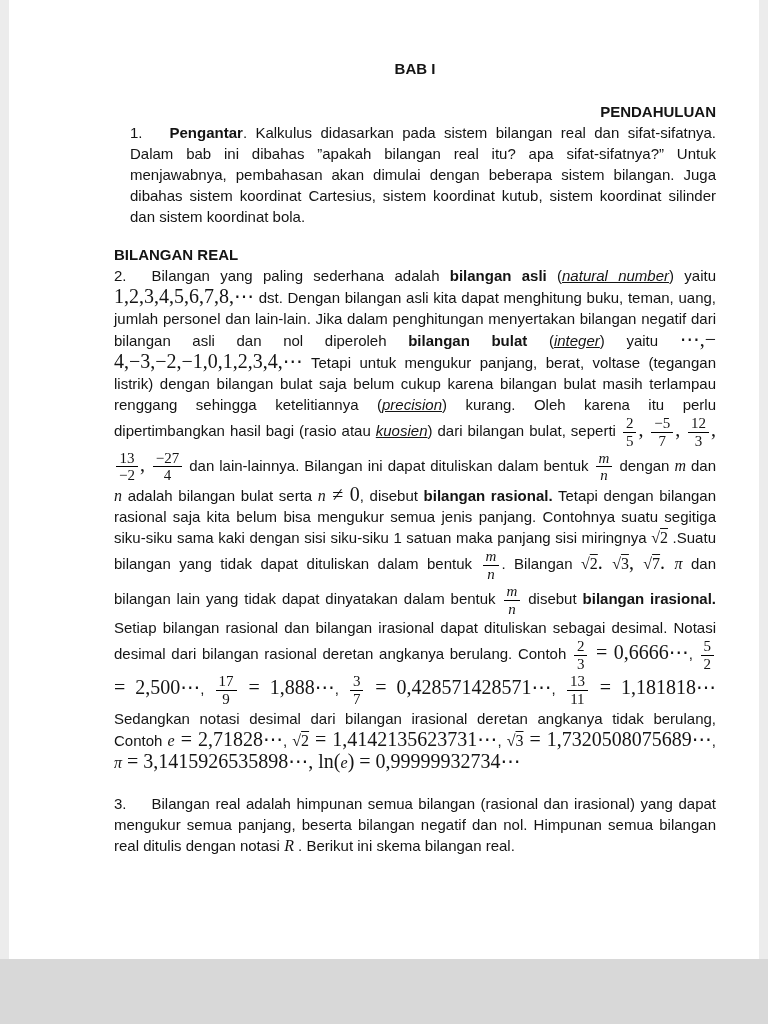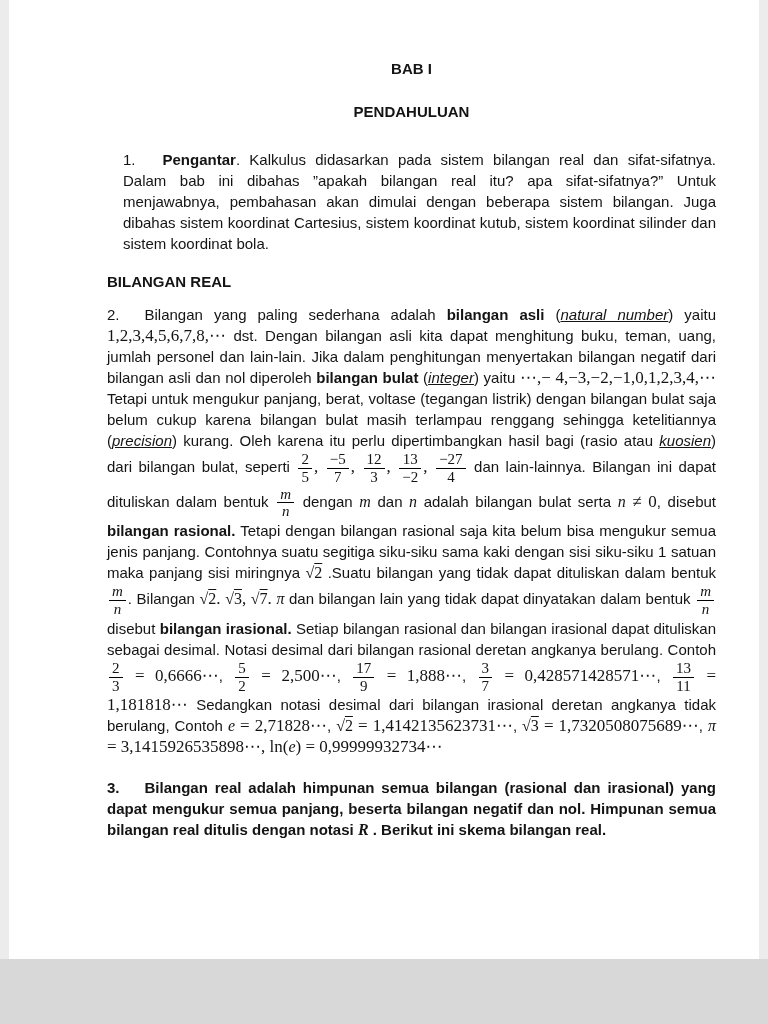--- a/index.html
+++ b/index.html
@@ -3,42 +3,42 @@
 <meta charset="utf-8">
 <style>
   * { box-sizing: border-box; }
   html, body { margin: 0; padding: 0; background: #ececec; }
   .canvas {
     position: relative; width: 768px; height: 1024px;
     background: #ececec; overflow: hidden;
   }
   .page {
     position: absolute; left: 9px; top: 0; width: 750px; height: 959px;
-    background: #ffffff; overflow: hidden;
+    background: #ffffff; overflow: hidden; padding-left: 7px;
   }
   .bottom-band {
     position: absolute; left: 0; top: 959px; width: 768px; height: 65px;
     background: #d8d8d8;
   }
   .content {
     padding: 58px 43px 0 98px;
     font-family: "Liberation Sans", sans-serif;
     font-size: 15px; line-height: 21px; color: #141414;
     text-align: justify;
   }
   p { margin: 0; }
   p[data-name="chapter-number"] { text-align: center; font-weight: bold; margin-bottom: 22px; }
-  p[data-name="chapter-title"]  { text-align: center; font-weight: bold; margin-bottom: 27px; }
-  p[data-name="section-heading"]{ font-weight: bold; margin-bottom: 12px; }
+  p[data-name="chapter-title"]  { text-align: right; font-weight: bold; }
+  p[data-name="section-heading"]{ font-weight: bold; }
   p[data-name="paragraph-1"]    { margin-bottom: 17px; margin-left: 16px; }
   p[data-name="paragraph-2"]    { margin-bottom: 20px; }
-  p[data-name="paragraph-3"]    { margin-bottom: 0; font-weight: bold; }
+  p[data-name="paragraph-3"]    { margin-bottom: 0; }
   .b  { font-weight: bold; }
   .i  { font-style: italic; text-decoration: underline; }
-  .m  { font-family: "Liberation Serif", "DejaVu Serif", serif; font-size: 17px; }
+  .m  { font-family: "Liberation Serif", "DejaVu Serif", serif; font-size: 20px; }
   .mi { font-family: "Liberation Serif", "DejaVu Serif", serif; font-size: 16px; font-style: italic; }
   .gap { display: inline-block; height: 1px; }
   .frac {
     display: inline-block; vertical-align: middle; text-align: center;
     font-family: "Liberation Serif", "DejaVu Serif", serif;
     font-size: 15px; line-height: 1.12; margin: 0 2px;
   }
   .frac .num { display: block; border-bottom: 1px solid #000; padding: 0 3px; }
   .frac .den { display: block; padding: 0 3px; }
   .frac.it { font-style: italic; }

